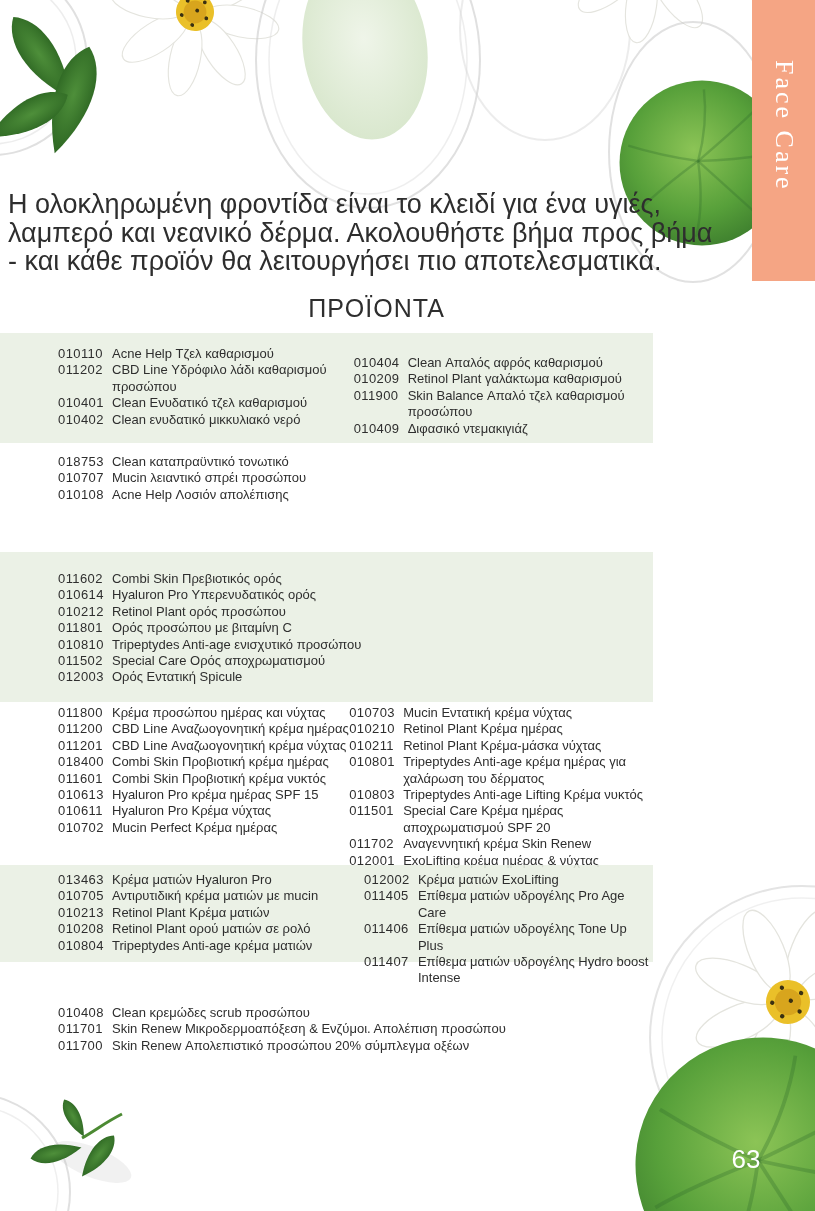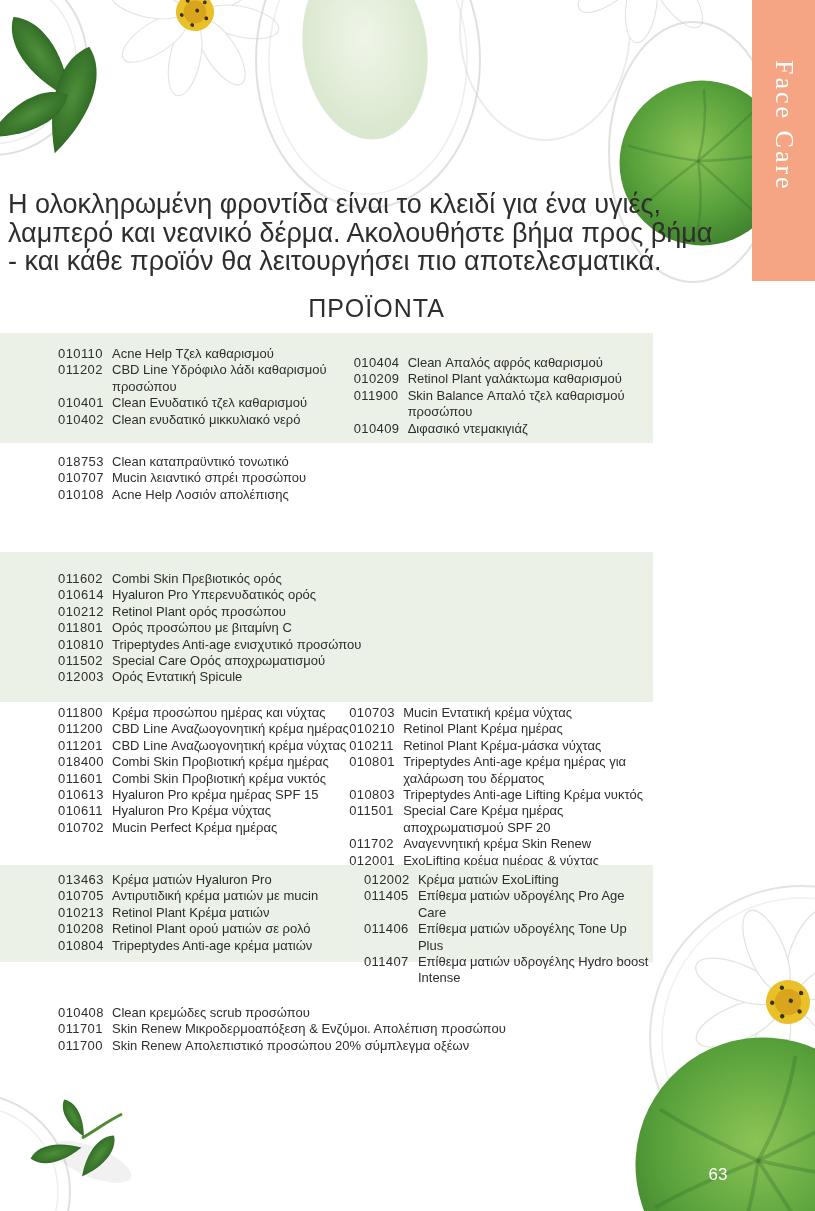--- a/index.html
+++ b/index.html
@@ -37,22 +37,22 @@
   .section.green{background:var(--band,rgba(232,239,226,0.88));}
   .col{display:flex;flex-direction:column;box-sizing:border-box;}
   .row{display:flex;font-size:13px;line-height:16.4px;color:var(--ink,#2e2e2e);}
   .code{width:47px;margin-right:7px;flex:none;letter-spacing:0.4px;}
   .pname{white-space:pre-line;}
   .w1{max-width:272px;}
   .w2{max-width:360px;}
   .w0{max-width:660px;}
   
   .page-num{
-    position:absolute;left:688px;top:1144px;width:60px;text-align:center;z-index:6;
-    font-size:17px;color:#ffffff;margin-top:21px;
+    position:absolute;left:716px;top:1144px;width:60px;text-align:center;z-index:6;
+    font-size:26px;color:#ffffff;
   }
 </style>
 </head>
 <body>
 
 <div class="page">
 
   <svg class="decor" width="815" height="1211" viewBox="0 0 815 1211" xmlns="http://www.w3.org/2000/svg">
     <defs>
       <radialGradient id="leafG" cx="45%" cy="42%" r="65%">

